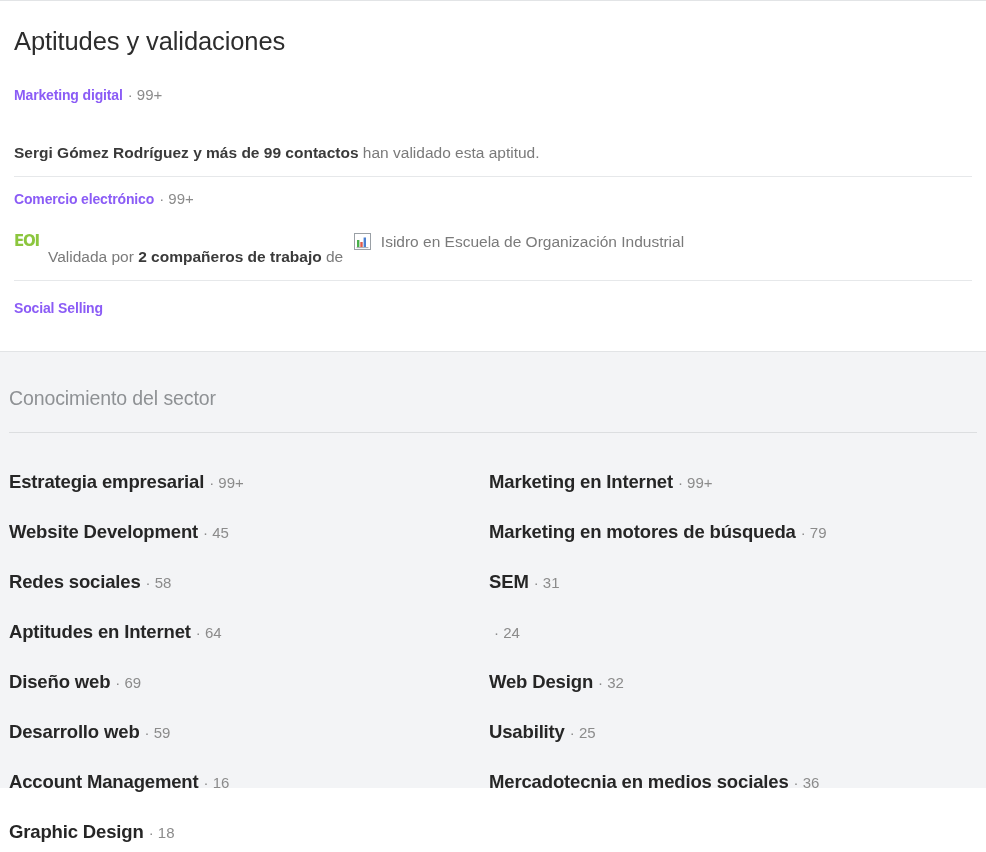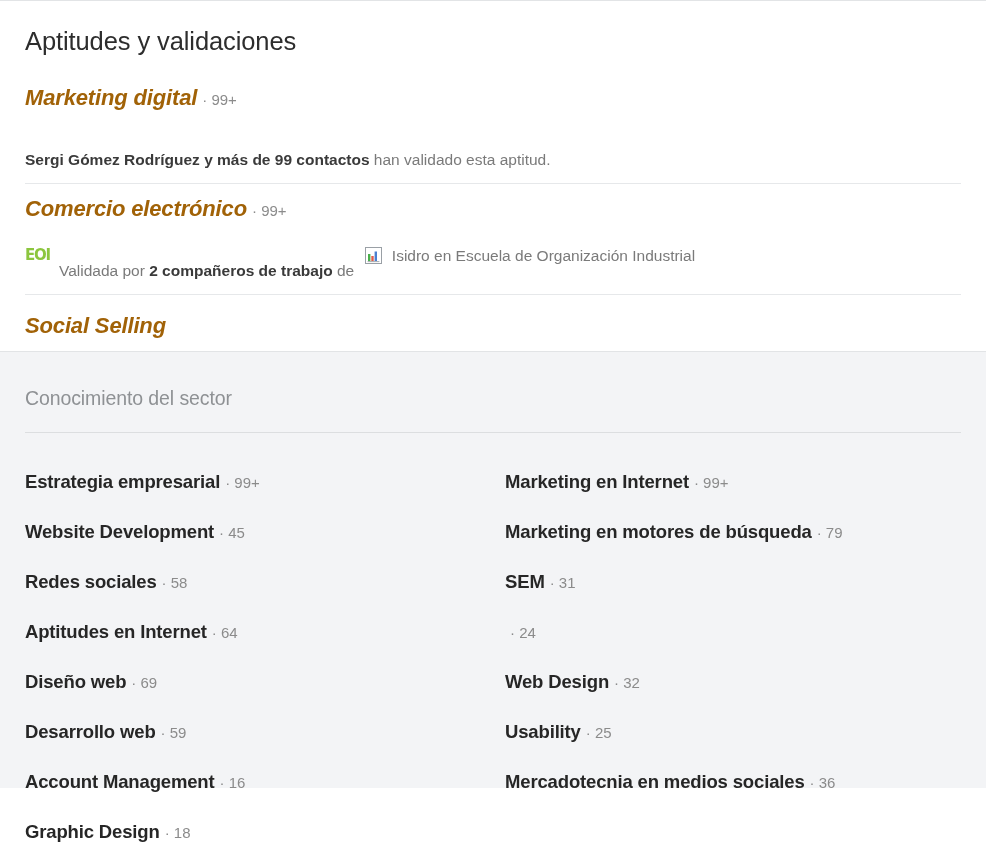--- a/index.html
+++ b/index.html
@@ -21,21 +21,21 @@
     position: relative;
     width: 986px;
     height: 852px;
     border-top: 1px solid #e2e4e6;
     overflow: hidden;
   }
 
   
   .skills-card {
     background: #ffffff;
-    padding: 0 25px;
+    padding: 0 14px;
     height: 350px;
   }
 
   .card-header {
     display: flex;
     align-items: center;
     justify-content: space-between;
     height: 72px;
     padding-top: 8px;
   }
@@ -81,25 +81,24 @@
     padding: 14px 0 13px 0;
   }
 
   .skill-head {
     font-size: 0;
     line-height: 1;
     margin-bottom: 2px;
   }
 
   .skill-name {
-    font-size: 22px;
+    font-size: 14px;
     font-weight: bold;
-    color: #a16207;
+    color: #8b5cf6;
     letter-spacing: -0.15px;
-    font-style: italic;
   }
 
   .skill-count {
     font-size: 15px;
     font-weight: 400;
     color: #8b8b8b;
     margin-left: 5px;
   }
 
   .skill-sub {
@@ -157,21 +156,21 @@
 
   .social-selling-row {
     padding: 20px 0 22px 0;
     border-bottom: none;
   }
 
   
   .knowledge-section {
     background: #f3f4f6;
     border-top: 1px solid #e2e4e6;
-    padding: 0 25px;
+    padding: 0 9px;
     height: 437px;
   }
 
   .knowledge-title {
     font-size: 19.5px;
     font-weight: 400;
     color: #8e9194;
     padding-top: 35px;
     letter-spacing: -0.1px;
   }

